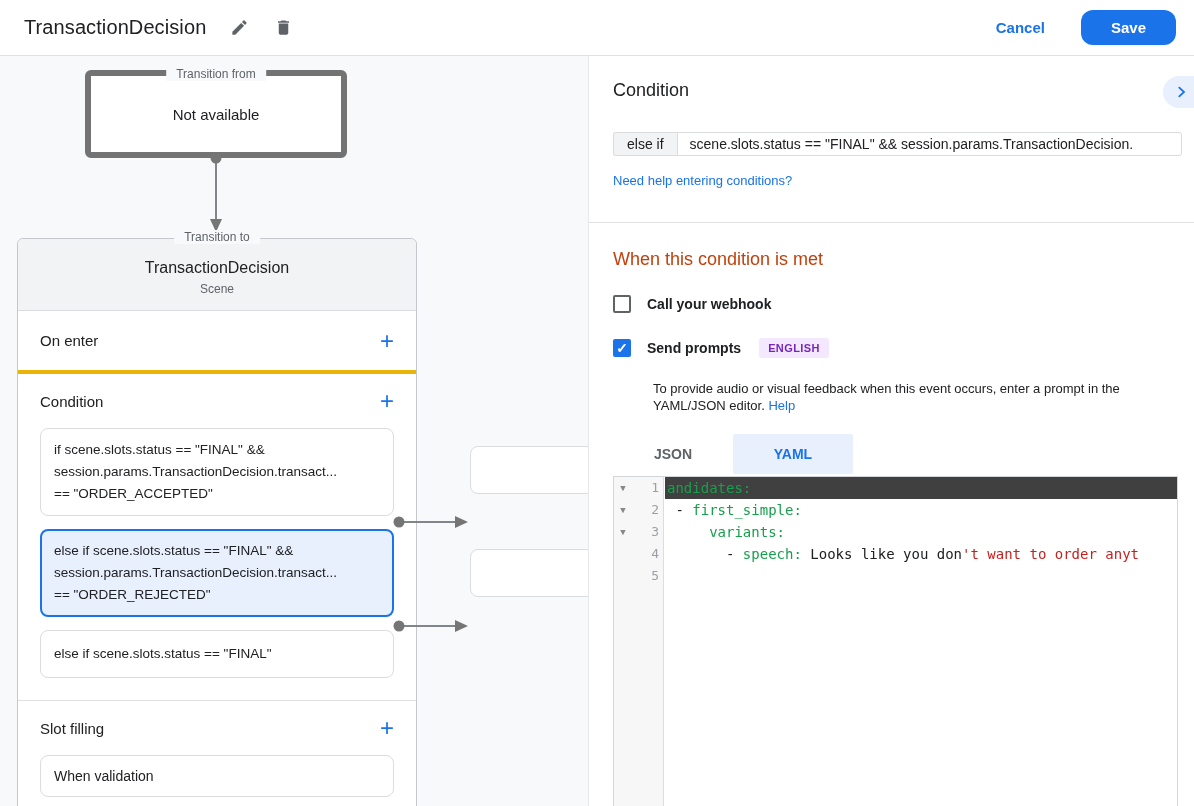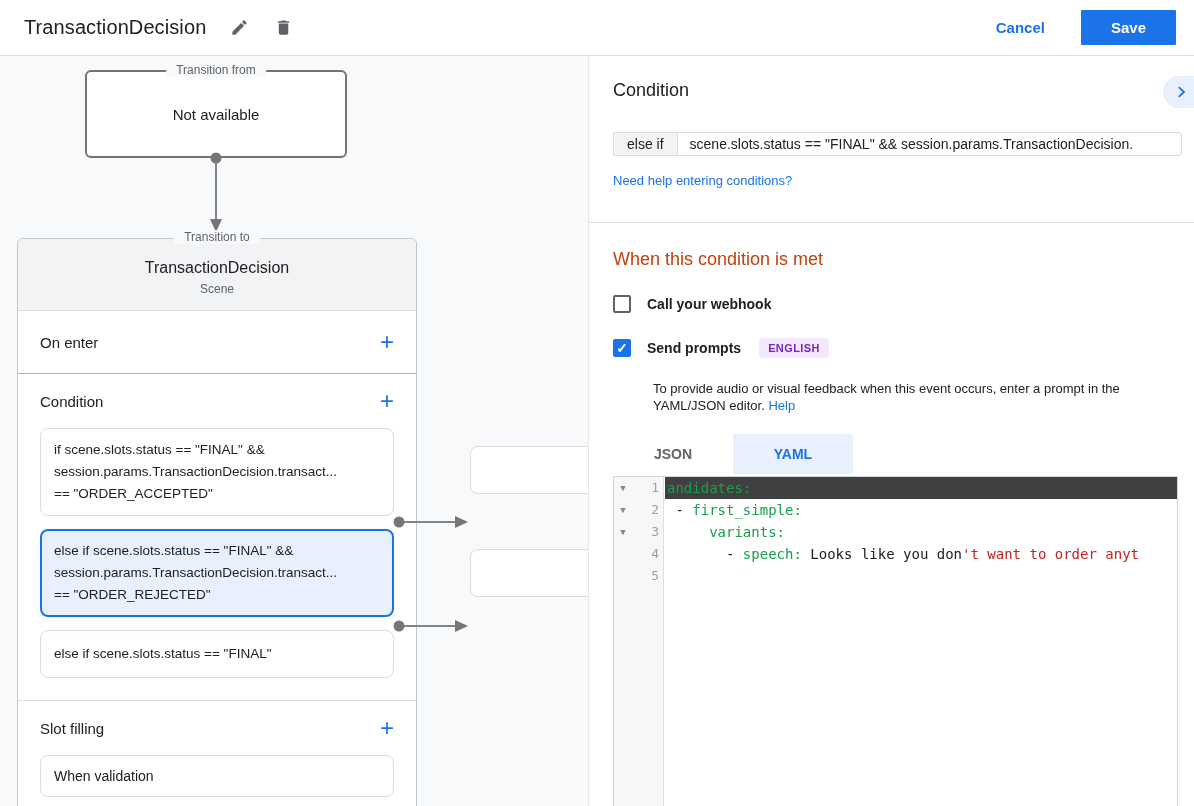--- a/index.html
+++ b/index.html
@@ -7,45 +7,45 @@
     font-family:"Liberation Sans", sans-serif; color:#202124; }
 
   
   .topbar { position:absolute; left:0; top:0; width:1194px; height:56px; background:#fff;
     border-bottom:1px solid #e0e0e0; display:flex; align-items:center; padding:0 18px 0 24px; z-index:30; }
   .topbar h1 { font-size:20px; font-weight:400; color:#202124; letter-spacing:.1px; }
   .icon-btn { border:none; background:transparent; margin-left:22px; cursor:pointer; width:22px; height:22px; display:flex; align-items:center; justify-content:center; }
   .icon-btn svg { fill:#5f6368; width:19px; height:19px; }
   .topbar-spacer { flex:1; }
   .cancel-btn { border:none; background:transparent; color:#1a73e8; font-size:15px; font-weight:bold; cursor:pointer; margin-right:36px; font-family:"Liberation Sans",sans-serif; }
-  .save-btn { border:none; background:#1a73e8; color:#fff; font-size:15px; font-weight:bold; border-radius:1px;
+  .save-btn { border:none; background:#1a73e8; color:#fff; font-size:15px; font-weight:bold; border-radius:12px;
     padding:9px 30px; cursor:pointer; font-family:"Liberation Sans",sans-serif; }
 
   
   .canvas { position:absolute; left:0; top:56px; width:588px; height:750px; background:#f8f9fa; overflow:hidden; }
 
   .legend { position:absolute; top:-9px; left:50%; transform:translateX(-50%); background:#f8f9fa;
     padding:0 10px; font-size:12px; color:#5f6368; white-space:nowrap; }
 
   .from-box { position:absolute; left:85px; top:14px; width:262px; height:88px; background:#fff;
-    border:2px solid #737373; border-radius:6px; display:flex; align-items:center; justify-content:center; }
+    border:6px solid #737373; border-radius:6px; display:flex; align-items:center; justify-content:center; }
   .from-box .content { font-size:15px; color:#202124; }
 
   .v-connector { position:absolute; left:204px; top:96px; }
   .h-connector { position:absolute; }
 
   .to-container { position:absolute; left:17px; top:182px; width:400px; height:720px; background:#fff;
     border:1px solid #c4c7cb; border-radius:6px 6px 0 0; }
   .scene-header { height:72px; background:#f1f3f4; border-bottom:1px solid #dadce0; border-radius:6px 6px 0 0;
     display:flex; flex-direction:column; align-items:center; justify-content:center; padding-top:6px; }
   .scene-header .name { font-size:16px; color:#202124; }
   .scene-header .type { font-size:12px; color:#5f6368; margin-top:5px; }
 
   .sec-row { display:flex; align-items:center; justify-content:space-between; padding:0 22px; }
-  .row-onenter { height:63px; border-bottom:1px solid #eab308; }
+  .row-onenter { height:63px; border-bottom:4px solid #eab308; }
   .sec-label { font-size:15px; color:#202124; }
   .plus-btn { border:none; background:transparent; color:#1a73e8; font-size:24px; font-weight:300; cursor:pointer; line-height:1; padding:0; }
 
   .row-head { height:54px; }
   .cards { padding:0 22px; }
   .cond-card { background:#fff; border:1px solid #dadce0; border-radius:8px; padding:10px 13px; font-size:13.5px;
     line-height:22px; color:#202124; cursor:pointer; }
   .cond-card + .cond-card { margin-top:13px; }
   .cond-card.selected { background:#e8f0fe; border:2px solid #1a73e8; padding:9px 12px; }
   .cond-card.single { padding-top:12px; padding-bottom:12px; }

